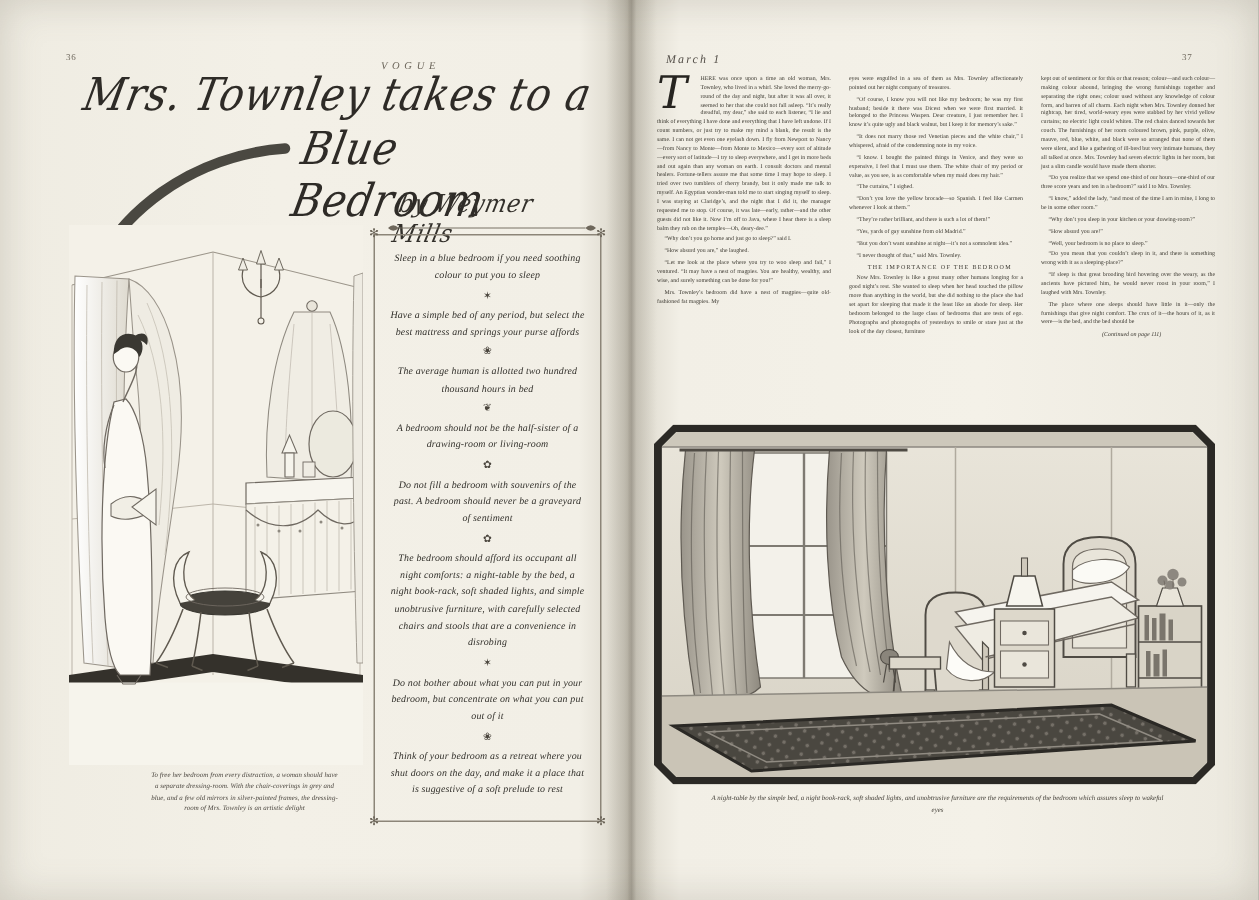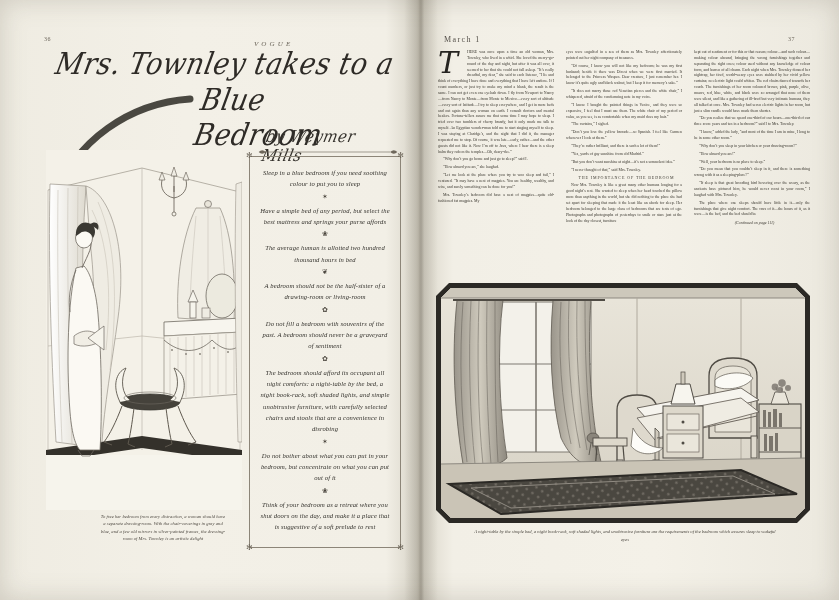--- a/index.html
+++ b/index.html
@@ -24,21 +24,21 @@
     position:absolute;font-size:6px;letter-spacing:.5px;color:#6d675c;
     font-family:"Liberation Serif",serif;
   }
   .folio-left{left:44px;top:36px;}
   .folio-right{right:44px;top:36px;}
   .mast{
     position:absolute;top:40px;left:50%;transform:translateX(-50%);
     font-size:7px;letter-spacing:3.2px;color:#6a6459;font-style:italic;margin-left:34px;
   }
   .issuedate{
-    position:absolute;left:444px;top:35px;
+    position:absolute;left:444px;top:35px;font-style:italic;
     font-size:8px;letter-spacing:1.4px;color:#55504a;
   }
 
   
   .title-block{position:absolute;left:46px;top:46px;width:350px;height:105px;}
   .script{
     font-family:"DejaVu Serif", serif;
     font-style:italic;font-weight:400;color:#2e2b27;
     letter-spacing:.5px;
   }

